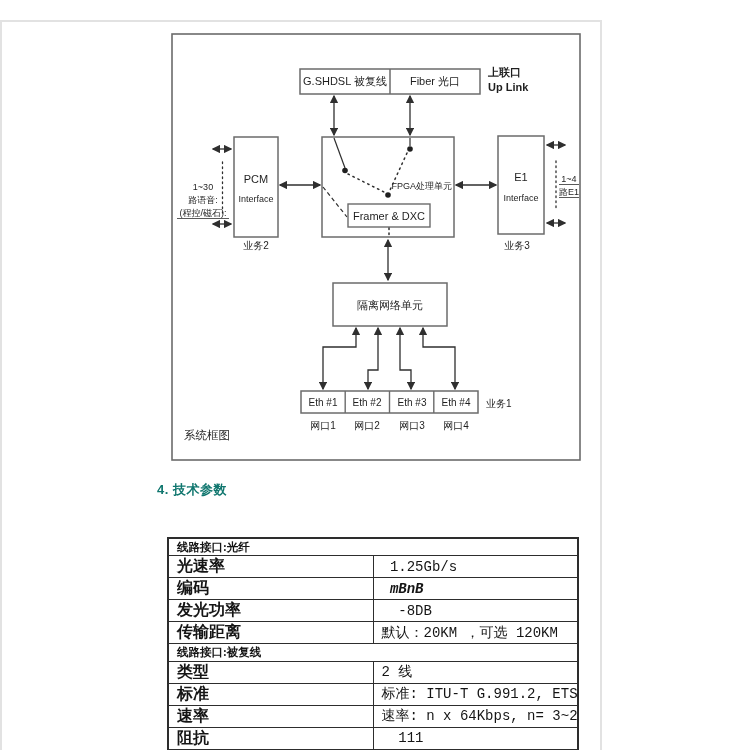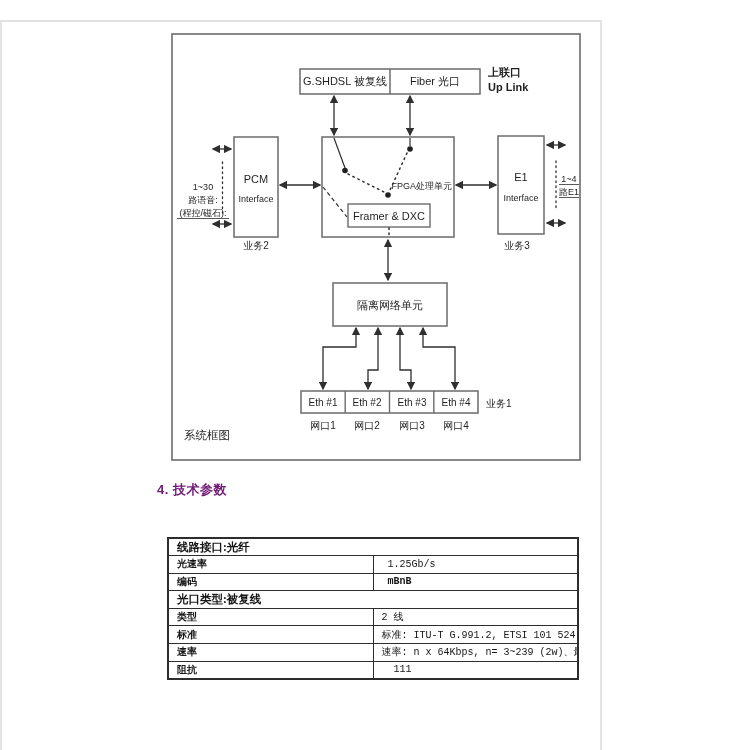--- a/index.html
+++ b/index.html
@@ -10,42 +10,42 @@
     margin-top:20px;
   }
   svg text{fill:#1f1f1f;}
   .t-sans{font-family:"Liberation Sans",sans-serif;font-size:11px;}
   .t-sans-sm{font-family:"Liberation Sans",sans-serif;font-size:10px;}
   .t-sans-xs{font-family:"Liberation Sans",sans-serif;font-size:9px;}
   .t-bold{font-weight:bold;}
   .t-serif{font-family:"Liberation Serif",serif;font-size:11.5px;}
   .heading{
     position:absolute;left:157px;top:461px;
-    font-family:"Liberation Sans",sans-serif;font-weight:bold;font-size:13px;color:#701a75;
+    font-family:"Liberation Sans",sans-serif;font-weight:bold;font-size:13px;color:#0f766e;
     letter-spacing:0.5px;
   }
   table.spec{
     position:absolute;left:167px;top:517px;width:412px;
     border-collapse:collapse;table-layout:fixed;
   }
   table.spec td{
     border:1.4px solid #2d2d2d;height:17.6px;box-sizing:border-box;
     padding:0 0 0 8px;vertical-align:middle;white-space:pre;overflow:hidden;
   }
   table.spec{border:2px solid #2d2d2d;}
   td.lab{
-    width:71px;font-family:"Liberation Serif",serif;font-size:10px;font-weight:600;color:#151515;
+    width:71px;font-family:"Liberation Serif",serif;font-size:16px;font-weight:600;color:#151515;
   }
   td.full{
     font-family:"Liberation Serif",serif;font-size:11.5px;font-weight:600;color:#151515;padding-left:7px;
   }
   td.val{
-    font-family:"Liberation Mono","Liberation Serif",monospace;font-size:10px;color:#151515;padding-left:13px;
+    font-family:"Liberation Mono","Liberation Serif",monospace;font-size:14px;color:#151515;padding-left:13px;
   }
-  td.val.vbold{font-weight:bold;}
+  td.val.vbold{font-weight:bold;font-style:italic;}
 </style>
 </head>
 <body>
 
 <div class="page">
 
   <svg width="750" height="455" viewBox="0 0 750 455">
     <defs>
       <marker id="ah" viewBox="0 0 10 10" refX="8.5" refY="5" markerWidth="6.5" markerHeight="6.5" orient="auto-start-reverse">
         <path d="M0,0 L10,5 L0,10 z" fill="#2f2f2f"></path>
@@ -147,21 +147,29 @@
         </tr>
       <tr>
         <td class="lab">光速率</td>
         <td class="val"> 1.25Gb/s</td>
         </tr>
       <tr>
         <td class="lab">编码</td>
         <td class="val vbold"> mBnB</td>
         </tr>
       <tr>
-        <td class="full" colspan="2">光口类型:被复线</td>
+        <td class="lab">发光功率</td>
+        <td class="val">  -8DB</td>
+        </tr>
+      <tr>
+        <td class="lab">传输距离</td>
+        <td class="val">默认：20KM ，可选 120KM</td>
+        </tr>
+      <tr>
+        <td class="full" colspan="2">线路接口:被复线</td>
         </tr>
       <tr>
         <td class="lab">类型</td>
         <td class="val">2 线</td>
         </tr>
       <tr>
         <td class="lab">标准</td>
         <td class="val">标准: ITU-T G.991.2, ETSI 101 524</td>
         </tr>
       <tr>

